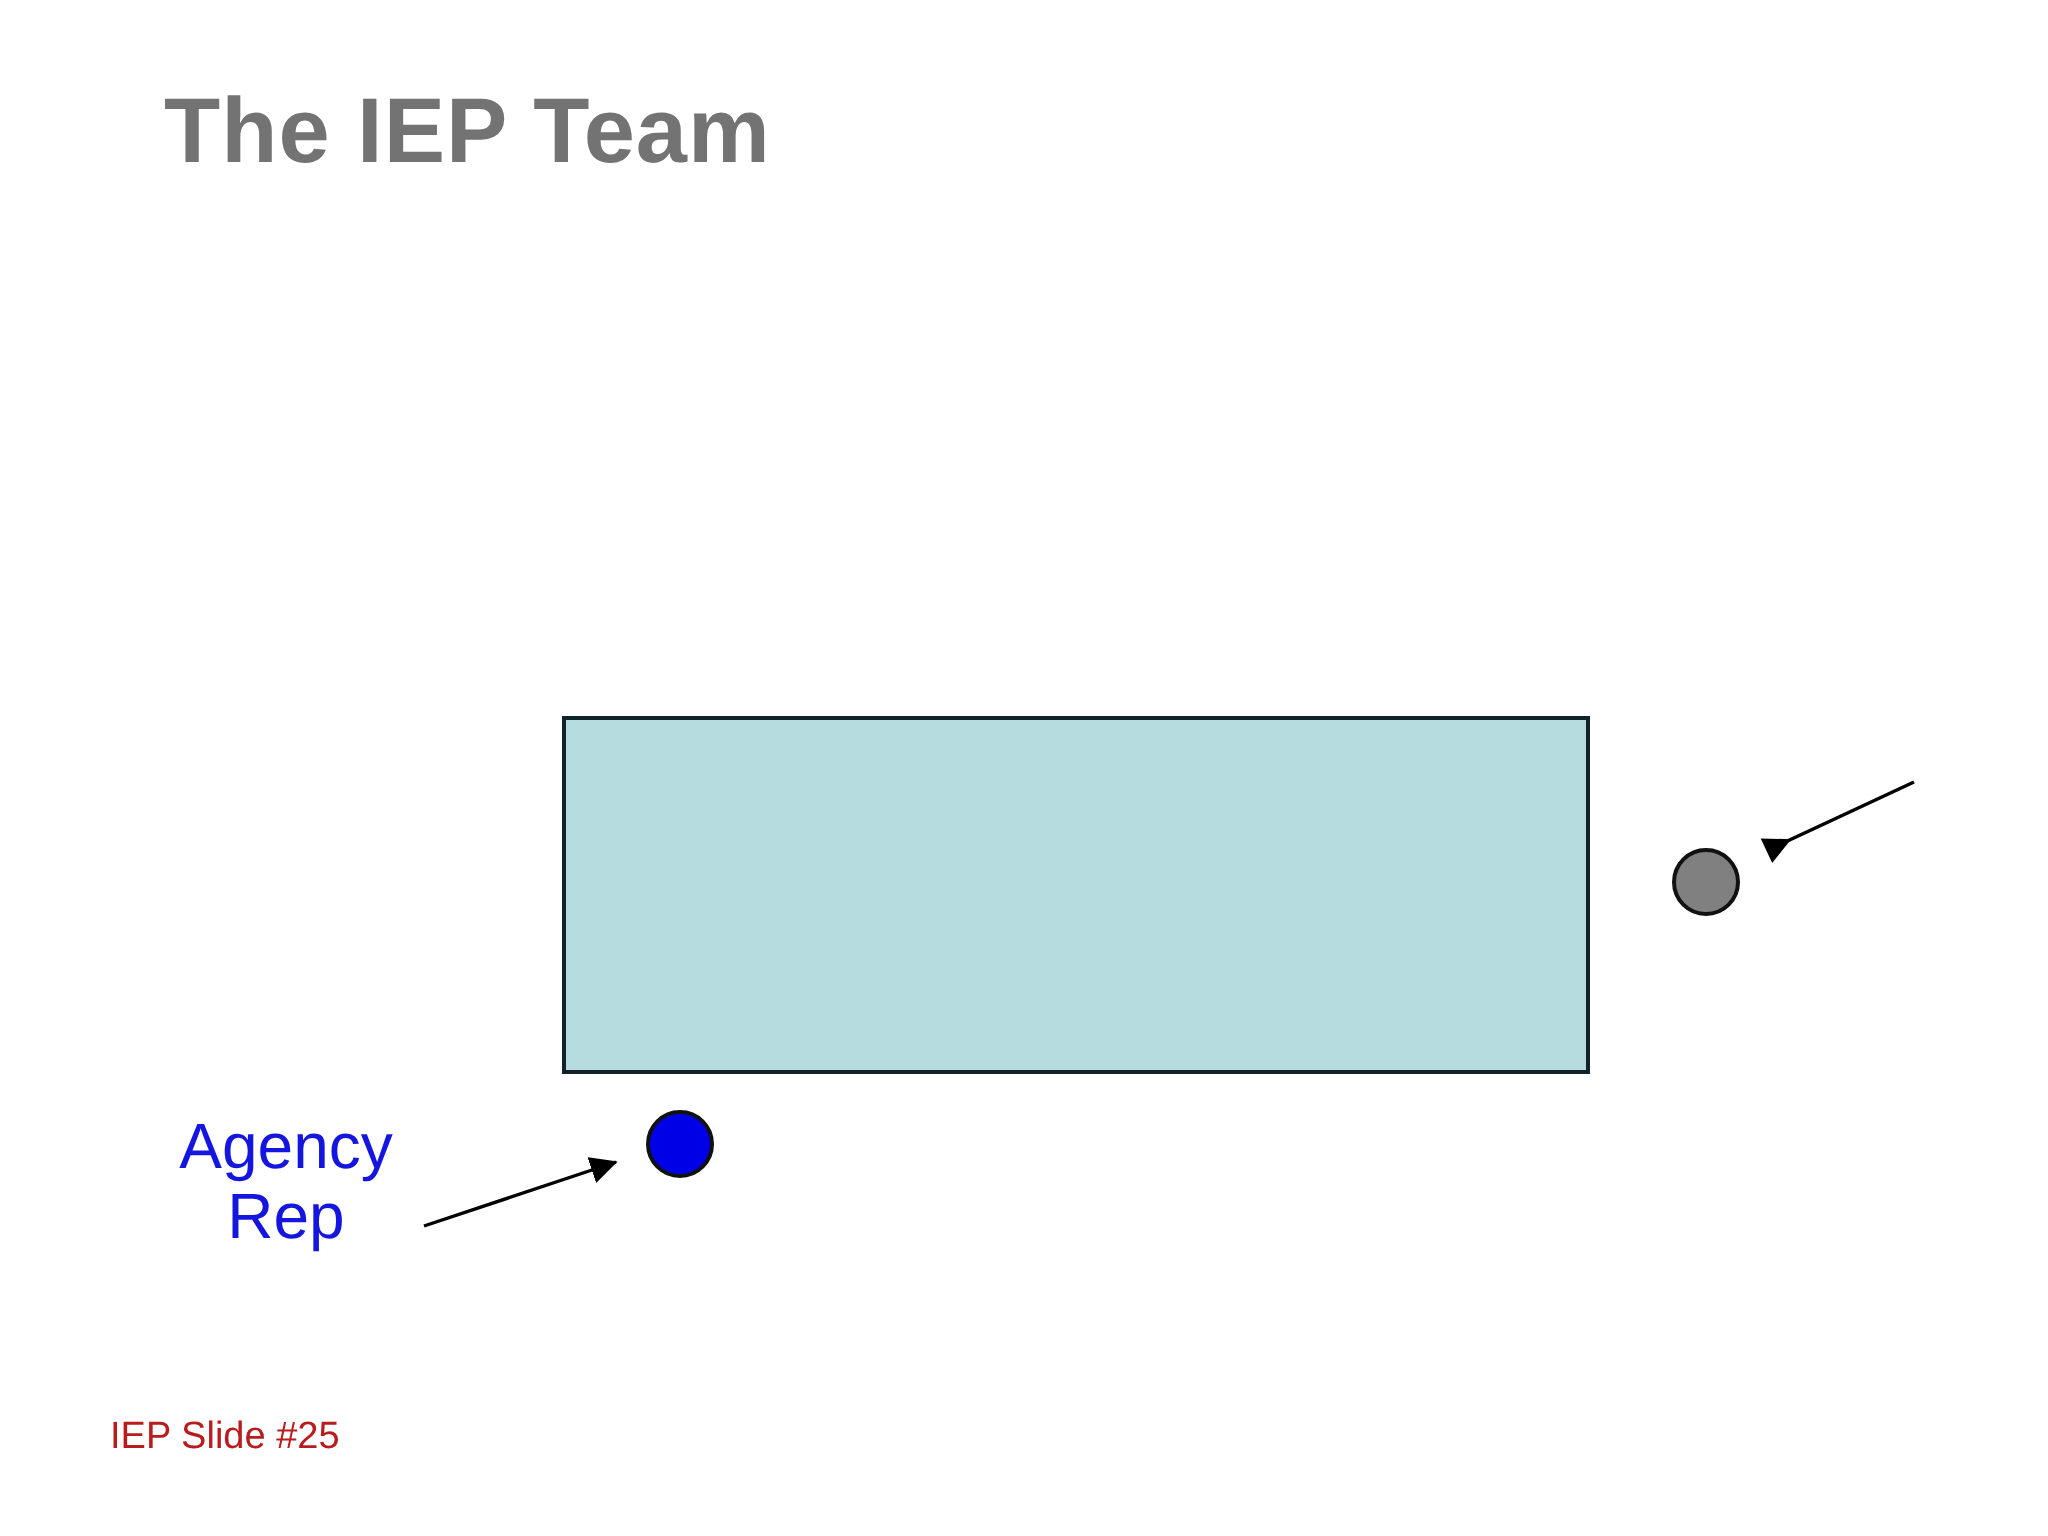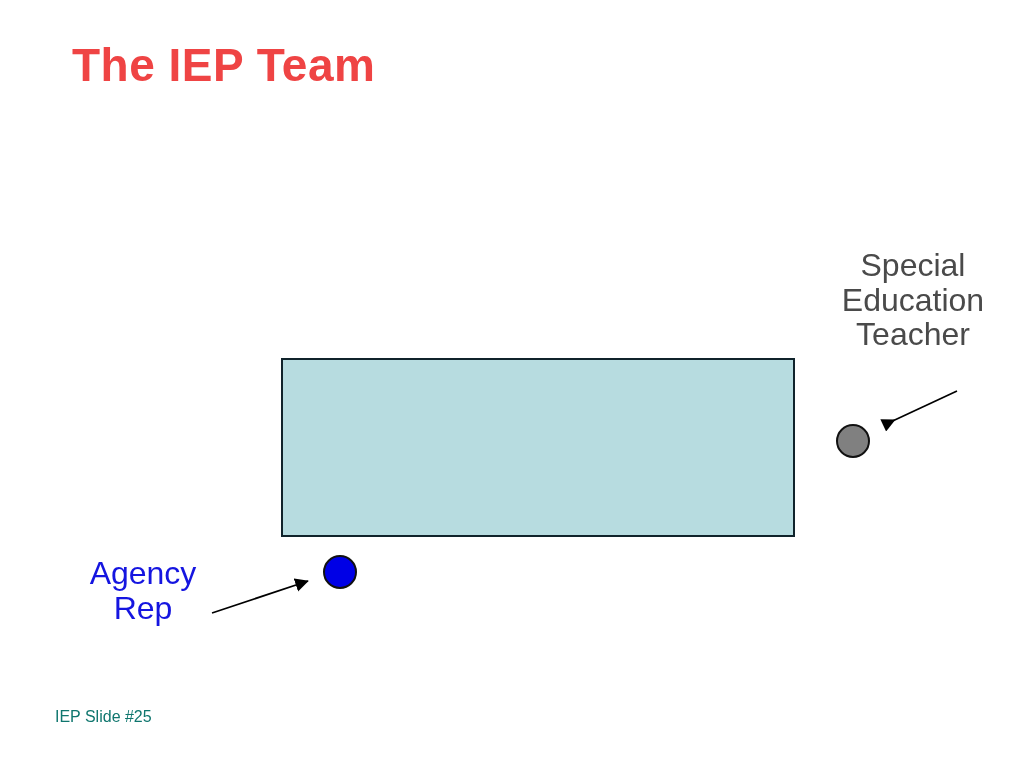--- a/index.html
+++ b/index.html
@@ -14,25 +14,25 @@
     position: relative;
     width: 1024px;
     height: 768px;
     background: #ffffff;
     overflow: hidden;
   }
 
   
   #slide-title {
     position: absolute;
-    left: 72px;
+    left: 82px;
     top: 40px;
     font-size: 46px;
     font-weight: bold;
-    color: #ef4444;
+    color: #737373;
     letter-spacing: 0.5px;
     line-height: 1.1;
     white-space: nowrap;
   }
 
   
   #team-table-shape {
     position: absolute;
     left: 281px;
     top: 358px;
@@ -106,41 +106,38 @@
     top: 570px;
     width: 120px;
     height: 55px;
   }
 
   
   #slide-footer {
     position: absolute;
     left: 55px;
     top: 708px;
-    font-size: 16px;
-    color: #0f766e;
+    font-size: 19px;
+    color: #b91c1c;
     white-space: nowrap;
   }
 </style>
 </head>
 <body>
 
 <div id="slide">
 
   <div id="slide-title">The IEP Team</div>
 
   <div id="team-table-shape"></div>
 
   <div class="member-dot" id="dot-special-ed-teacher"></div>
 
   <div class="member-dot" id="dot-agency-rep"></div>
 
-  <div class="callout-label" id="label-special-ed-teacher">Special
-Education
-Teacher</div>
 
   <div class="callout-label" id="label-agency-rep">Agency
 Rep</div>
 
   <svg class="arrow-svg" id="arrow-to-special-ed-teacher" viewBox="0 0 110 60">
     <defs>
       <marker id="ah-left" markerWidth="9" markerHeight="9" refX="7.5" refY="4" orient="auto" markerUnits="strokeWidth">
         <path d="M8,0 L8,8 L0,4 z" fill="#000000"></path>
       </marker>
     </defs>

